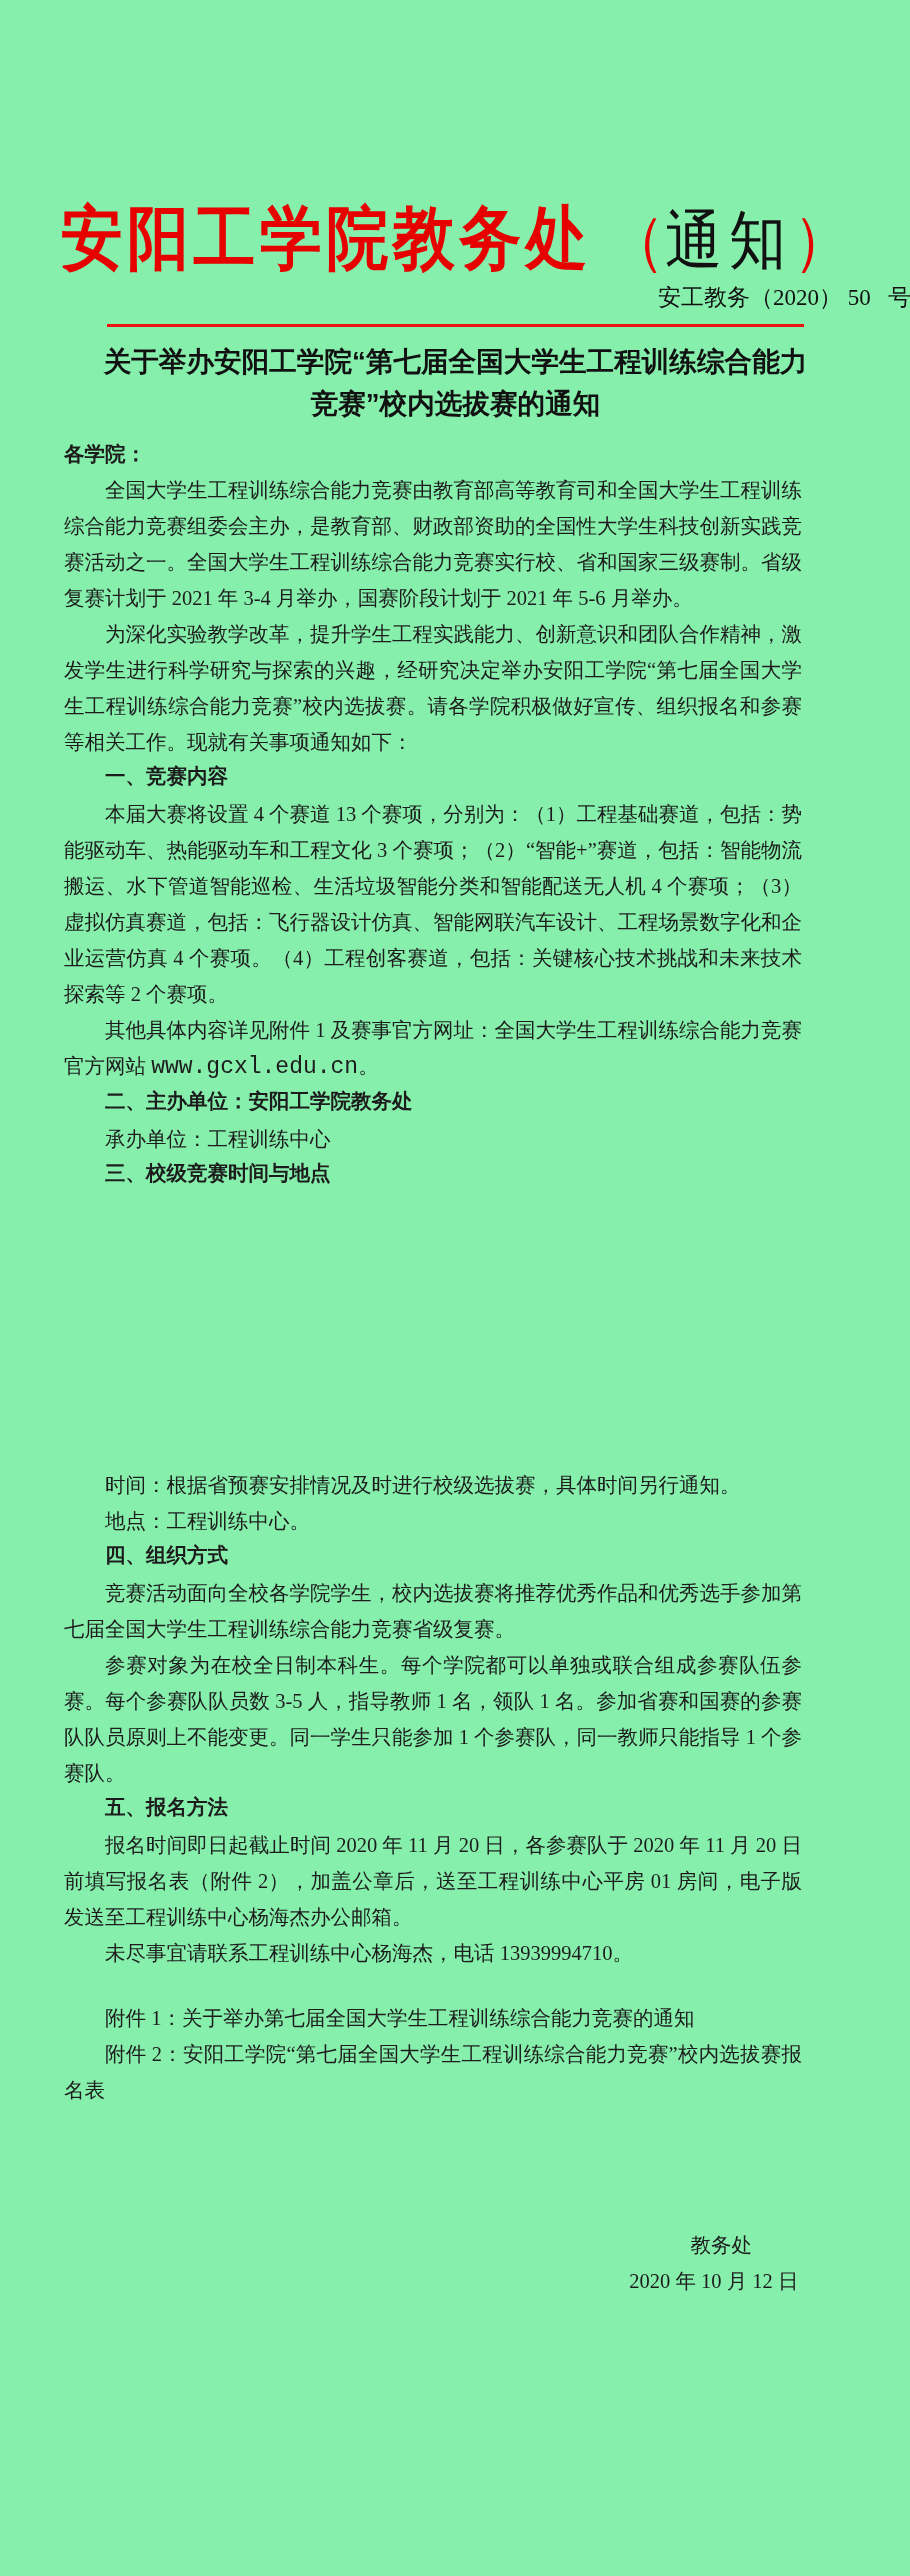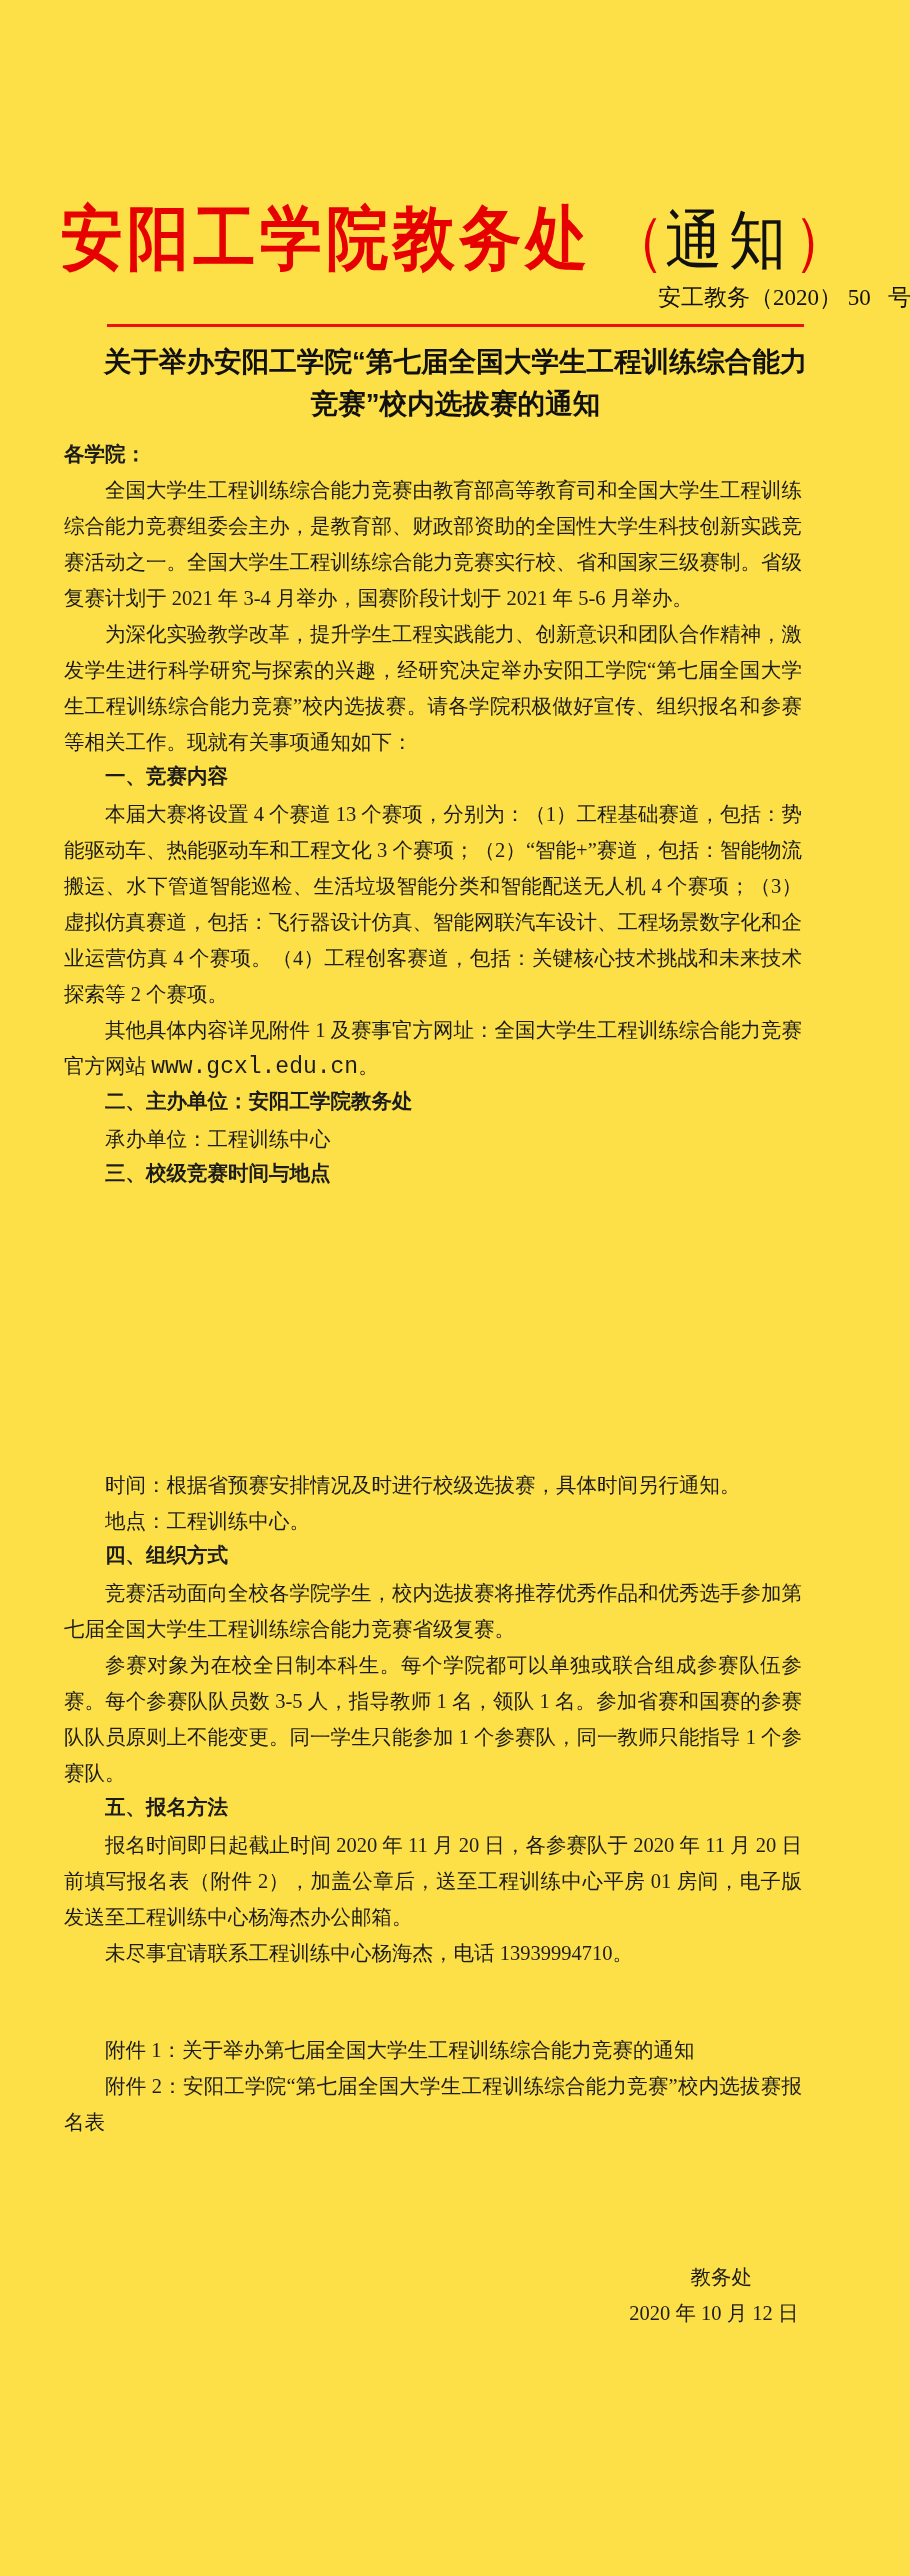--- a/index.html
+++ b/index.html
@@ -5,21 +5,21 @@
   html, body {
     margin: 0;
     padding: 0;
     background: #ffffff;
   }
   .page {
     position: relative;
     width: 911px;
     height: 2576px;
     margin: 0 auto;
-    background: #fde047;
+    background: #86efac;
     overflow: hidden;
     color: #1c1c1c;
     font-family: "Liberation Serif", "DejaVu Serif", serif;
   }
   .content {
     padding: 0 109px 0 64px; 
   }
 
   
   .masthead {
@@ -92,21 +92,21 @@
   .sec-heading {
     font-family: Liberation Mono, monospace;
     font-weight: 700;
     text-indent: 2em;
     text-align: left;
   }
   .plain-indent { text-indent: 2em; }
   .url-text { font-family: "Liberation Mono", "DejaVu Sans Mono", monospace; font-size: 23px; }
 
   .gap-table-area { height: 274px; }      
-  .attachments { margin-top: 61px; }
+  .attachments { margin-top: 29px; }
   .signature { margin-top: 119px; text-align: right; }
   .sig-org  { padding-right: 50px; }
   .sig-date { padding-right: 3.6px; margin-top: 7.1px; }
 </style>
 </head>
 <body>
 
 <div class="page">
 
   <header class="masthead">

